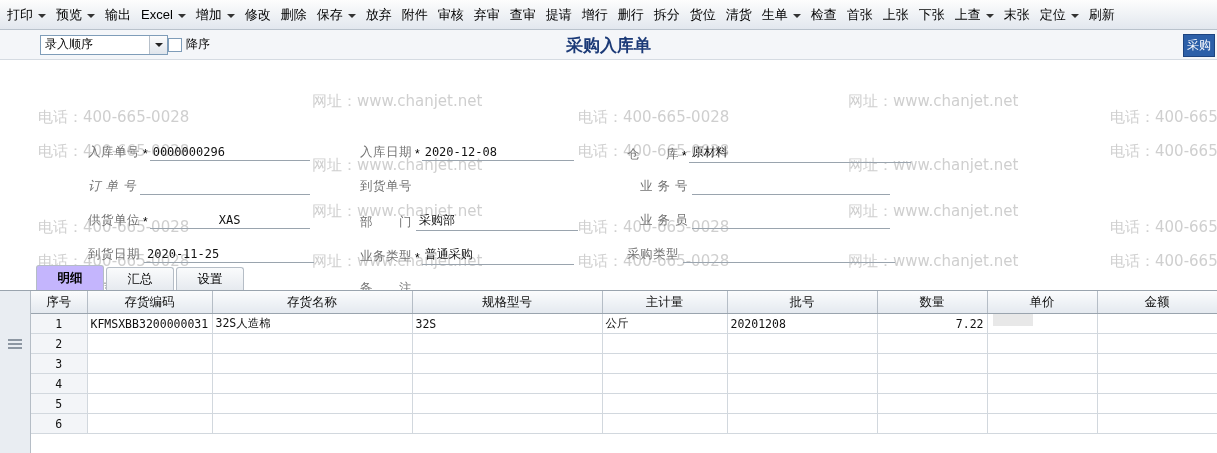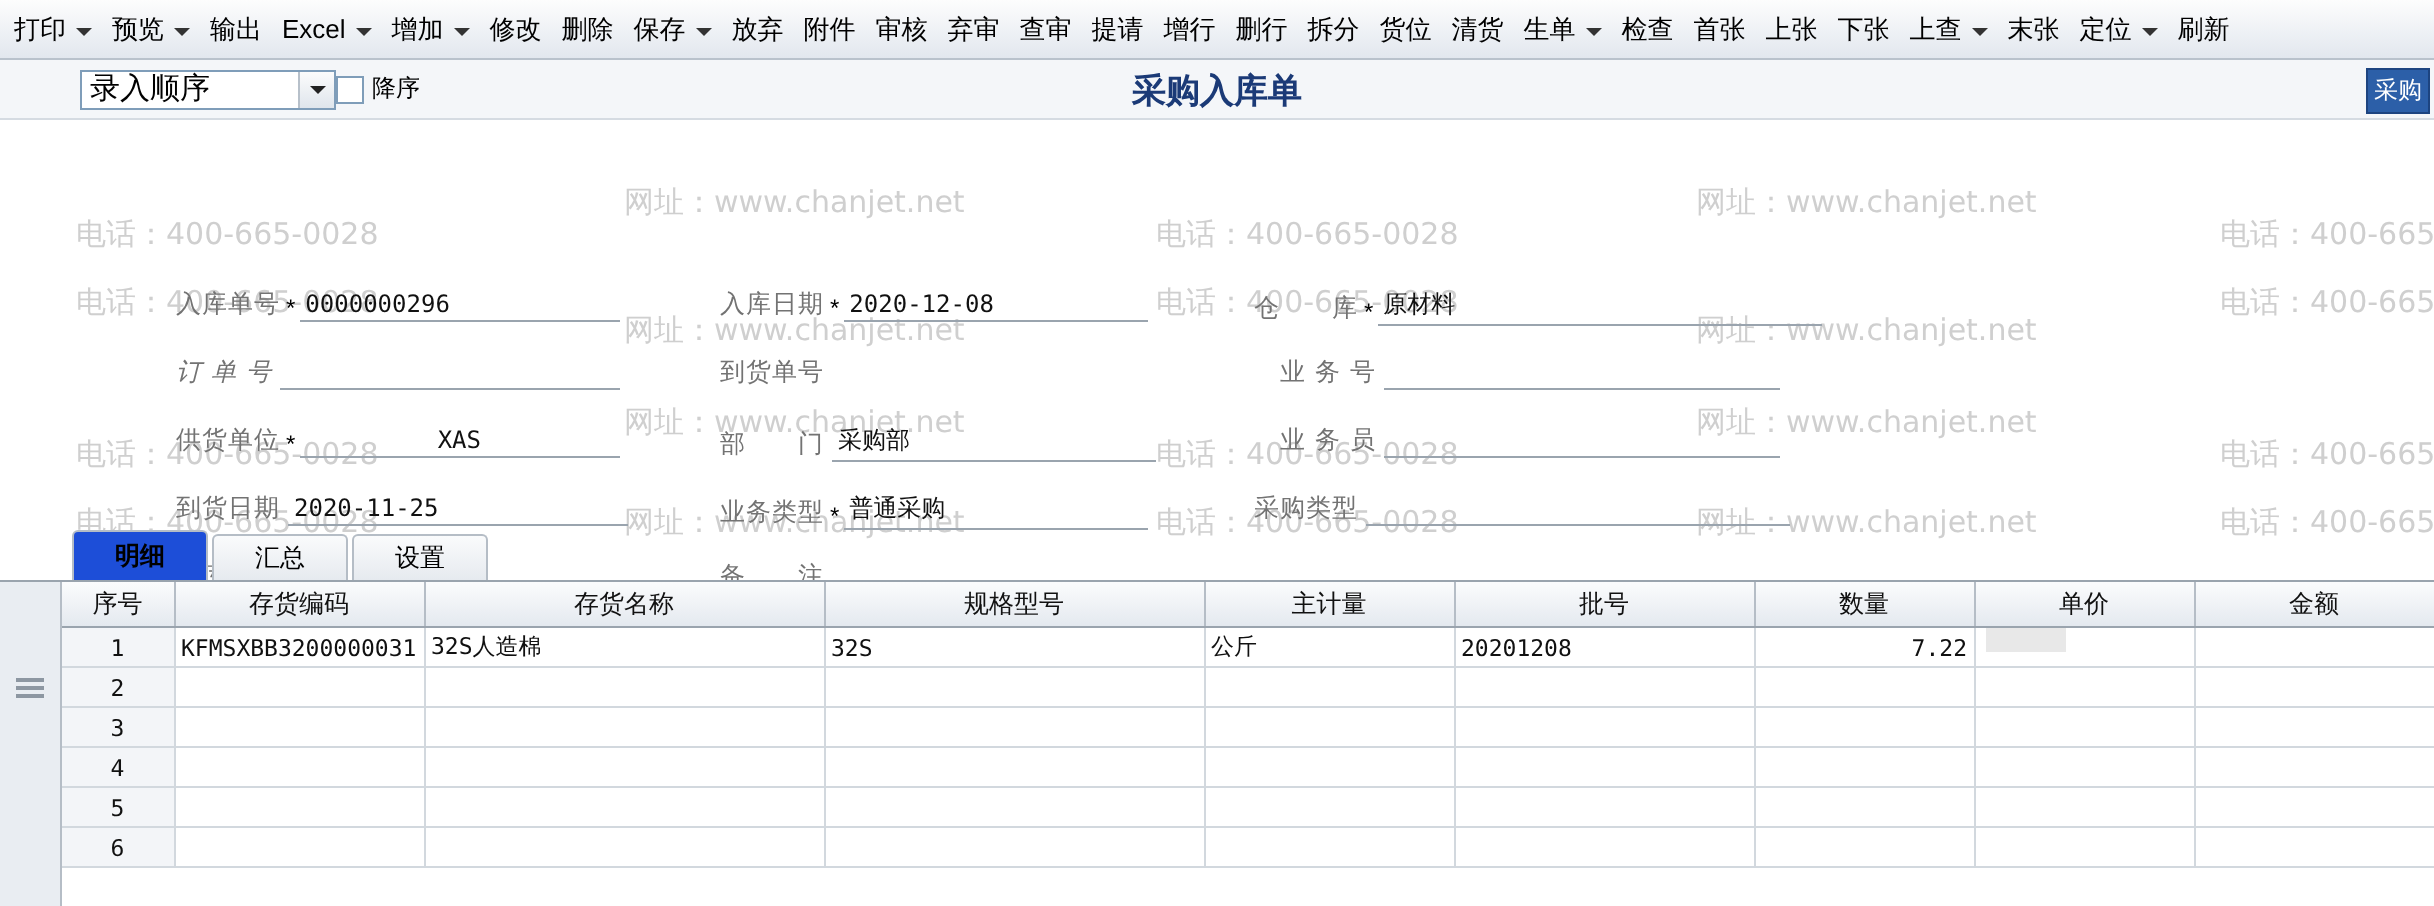--- a/index.html
+++ b/index.html
@@ -64,21 +64,21 @@
     width: 128px;
     height: 20px;
     border: 1px solid #7f9db9;
     background: #fff;
     display: flex;
     align-items: center;
     box-sizing: border-box;
   }
   .sel-text {
     padding-left: 4px;
-    font-size: 15px;
+    font-size: 12px;
     flex: 1;
   }
   .sel-btn {
     width: 17px;
     height: 18px;
     background: linear-gradient(to bottom,#fcfcfc,#dfe5ec);
     border-left: 1px solid #b7c0ca;
     display: flex;
     align-items: center;
     justify-content: center;
@@ -181,21 +181,21 @@
     line-height: 21px;
     font-size: 12.5px;
     border: 1px solid #b5bdc6;
     border-bottom: none;
     background: linear-gradient(to bottom,#fafbfc,#e6eaef);
     margin-right: 2px;
     border-radius: 3px 3px 0 0;
     font-family: "DejaVu Sans", sans-serif;
   }
   .tab.active {
-    background: #1d4ed8;
+    background: #c4b5fd;
     font-weight: bold;
     height: 24px;
     line-height: 23px;
   }
 
   
   .grid-wrap {
     position: absolute;
     left: 0; right: 0;
     top: 290px;

